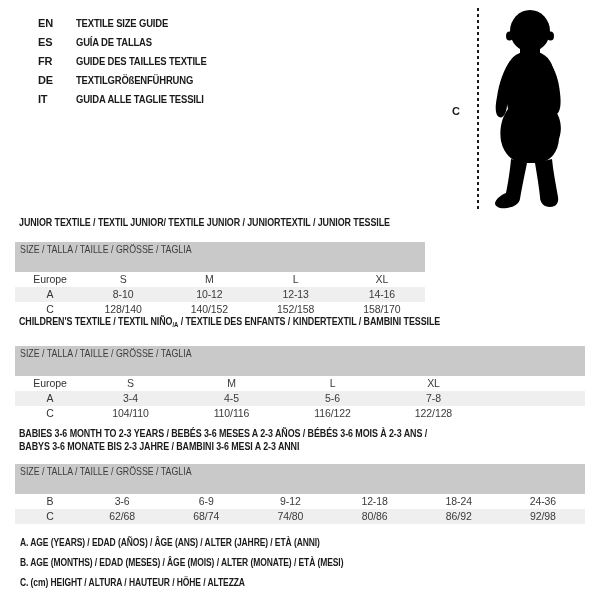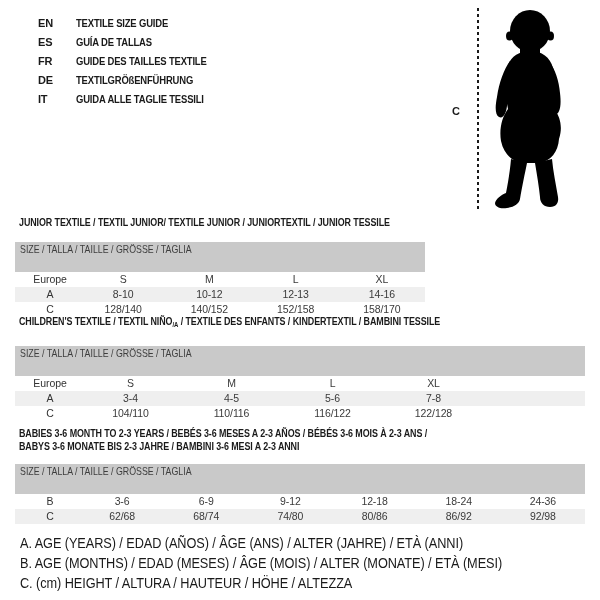--- a/index.html
+++ b/index.html
@@ -42,21 +42,21 @@
   .row{display:grid;height:15px;line-height:15px;align-items:center;letter-spacing:-0.1px;}
   .cols4{grid-template-columns:65px repeat(4,1fr);}
   .cols5{grid-template-columns:65px repeat(5,1fr);}
   .cols6{grid-template-columns:65px repeat(6,1fr);}
   .stripe{background:var(--row-stripe);}
   .lbl{padding-left:5px;text-align:center;color:#333;}
   .val{text-align:center;}
 
   
   .footnotes{position:absolute;left:20px;top:533px;}
-  .foot-line{height:20px;line-height:20px;font-size:15px;font-weight:400;letter-spacing:-0.1px;}
+  .foot-line{height:20px;line-height:20px;font-size:10px;font-weight:700;letter-spacing:-0.1px;}
   .foot-line .cond{transform:scaleX(0.85);}
 </style>
 </head>
 <body>
 
 <div class="page">
 
   <div class="langs">
     <div class="lang-row">
       <span class="lang-code">EN</span><span class="lang-title cond">TEXTILE SIZE GUIDE</span>

